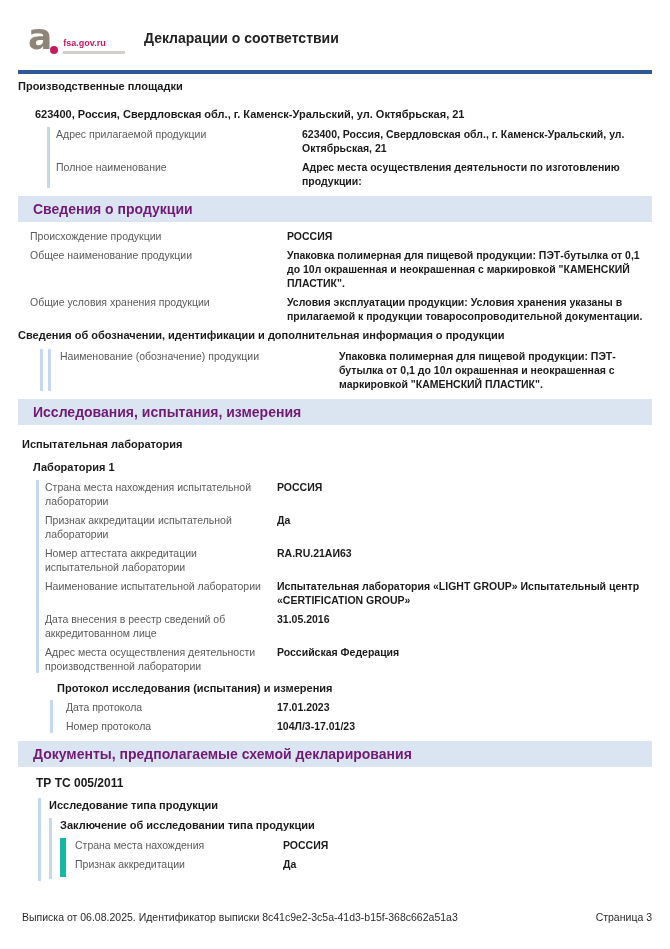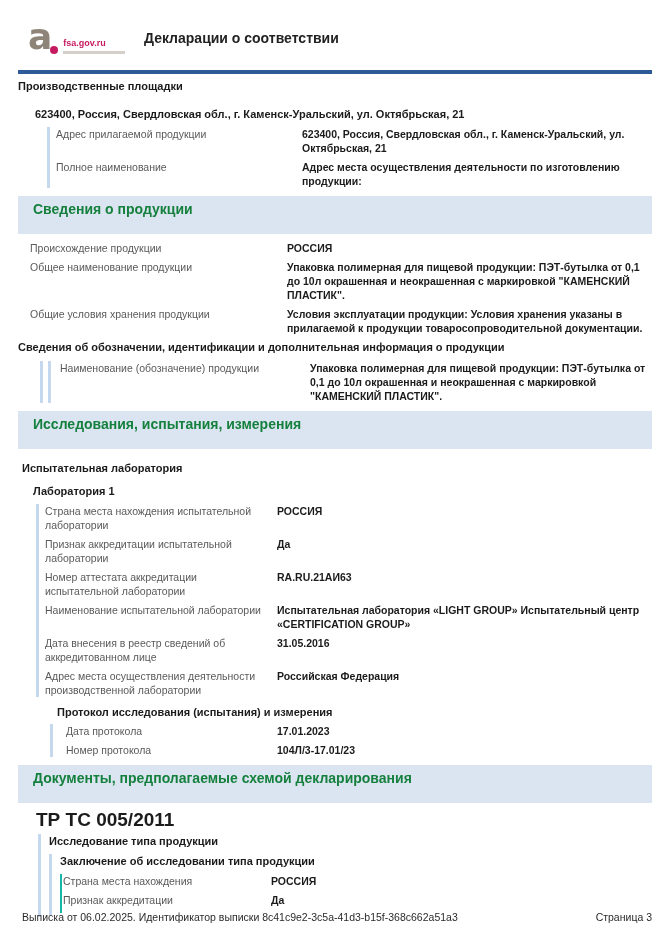--- a/index.html
+++ b/index.html
@@ -12,42 +12,42 @@
   .logo-a{font-family:"DejaVu Sans",sans-serif;font-weight:bold;font-size:36px;line-height:30px;
           color:#8e8578;}
   .logo-dot{width:8px;height:8px;border-radius:50%;background:#c51a5f;display:inline-block;
             margin:24px 0 0 -2px;}
   .logo-text{margin-left:5px;padding-top:16px;}
   .logo-site{color:#c51a5f;font-size:9px;font-weight:bold;line-height:10px;}
   .logo-tagline{width:62px;height:3px;background:#d4cfc8;margin-top:3px;}
   .doc-title{margin-left:4px;padding-top:8px;font-size:14px;font-weight:bold;color:#222;}
   
   .rule{height:4px;background:#2e5b97;margin-top:8px;}
-  .band{background:#dbe5f1;font-weight:bold;font-size:14px;color:#15803d;
-        padding:5px 0 17px 15px;}
+  .band{background:#dbe5f1;font-weight:bold;font-size:14px;color:#701a75;
+        padding:5px 0 5px 15px;}
   
   .h-sub{font-weight:bold;font-size:11px;color:#1b1b1b;line-height:14px;}
-  .h-big{font-weight:bold;font-size:19px;color:#1b1b1b;line-height:17px;}
+  .h-big{font-weight:bold;font-size:12px;color:#1b1b1b;line-height:17px;}
   
   .frow{display:grid;margin-bottom:5px;font-size:10.5px;line-height:14px;}
   .flabel{color:#5a5a5a;padding-right:10px;}
   .fvalue{font-weight:bold;color:#1b1b1b;}
   .rows-top .frow{margin-left:12px;grid-template-columns:257px 1fr;}
   .blk1{margin-left:29px;border-left:3px solid #c6d8ee;padding-left:6px;margin-top:6px;}
   .blk1 .frow{grid-template-columns:246px 1fr;}
   .blk2outer{margin-left:22px;border-left:3px solid #c6d8ee;padding-left:5px;margin-top:7px;}
   .blk2{border-left:3px solid #c6d8ee;padding-left:9px;}
-  .blk2 .frow{grid-template-columns:250px 1fr;}
+  .blk2 .frow{grid-template-columns:250px 1fr;gap:29px;}
   .lab{margin-left:18px;border-left:3px solid #c6d8ee;padding-left:6px;margin-top:6px;}
   .lab .frow{grid-template-columns:232px 1fr;}
   .prot{margin-left:32px;border-left:3px solid #c6d8ee;padding-left:13px;margin-top:5px;}
   .prot .frow{grid-template-columns:211px 1fr;}
   .tr1{margin-left:20px;border-left:3px solid #c6d8ee;padding-left:8px;margin-top:6px;padding-bottom:2px;}
   .tr2{border-left:3px solid #c6d8ee;padding-left:8px;margin-top:6px;padding-bottom:2px;}
-  .tr3{border-left:2px solid #14b8a6;padding-left:1px;margin-top:6px;padding-bottom:1px;}
+  .tr3{border-left:6px solid #14b8a6;padding-left:9px;margin-top:6px;padding-bottom:1px;}
   .tr3 .frow{grid-template-columns:208px 1fr;}
   
   .footer{position:absolute;left:22px;right:18px;bottom:26px;display:flex;
           justify-content:space-between;font-size:10.5px;color:#2b2b2b;}
 </style>
 </head>
 <body>
 
 <div class="page">
 
@@ -167,17 +167,17 @@
         </div>
         <div class="frow">
           <span class="flabel">Признак аккредитации</span>
           <span class="fvalue">Да</span>
         </div>
       </div>
     </div>
   </div>
 
   <div class="footer">
-    <span>Выписка от 06.02.2025. Идентификатор выписки 8c41c9e2-3c5a-41d3-b15f-368c662a51a3</span>
+    <span>Выписка от 06.08.2025. Идентификатор выписки 8c41c9e2-3c5a-41d3-b15f-368c662a51a3</span>
     <span>Страница 3</span>
   </div>
 
 </div>
 
 </body></html>

